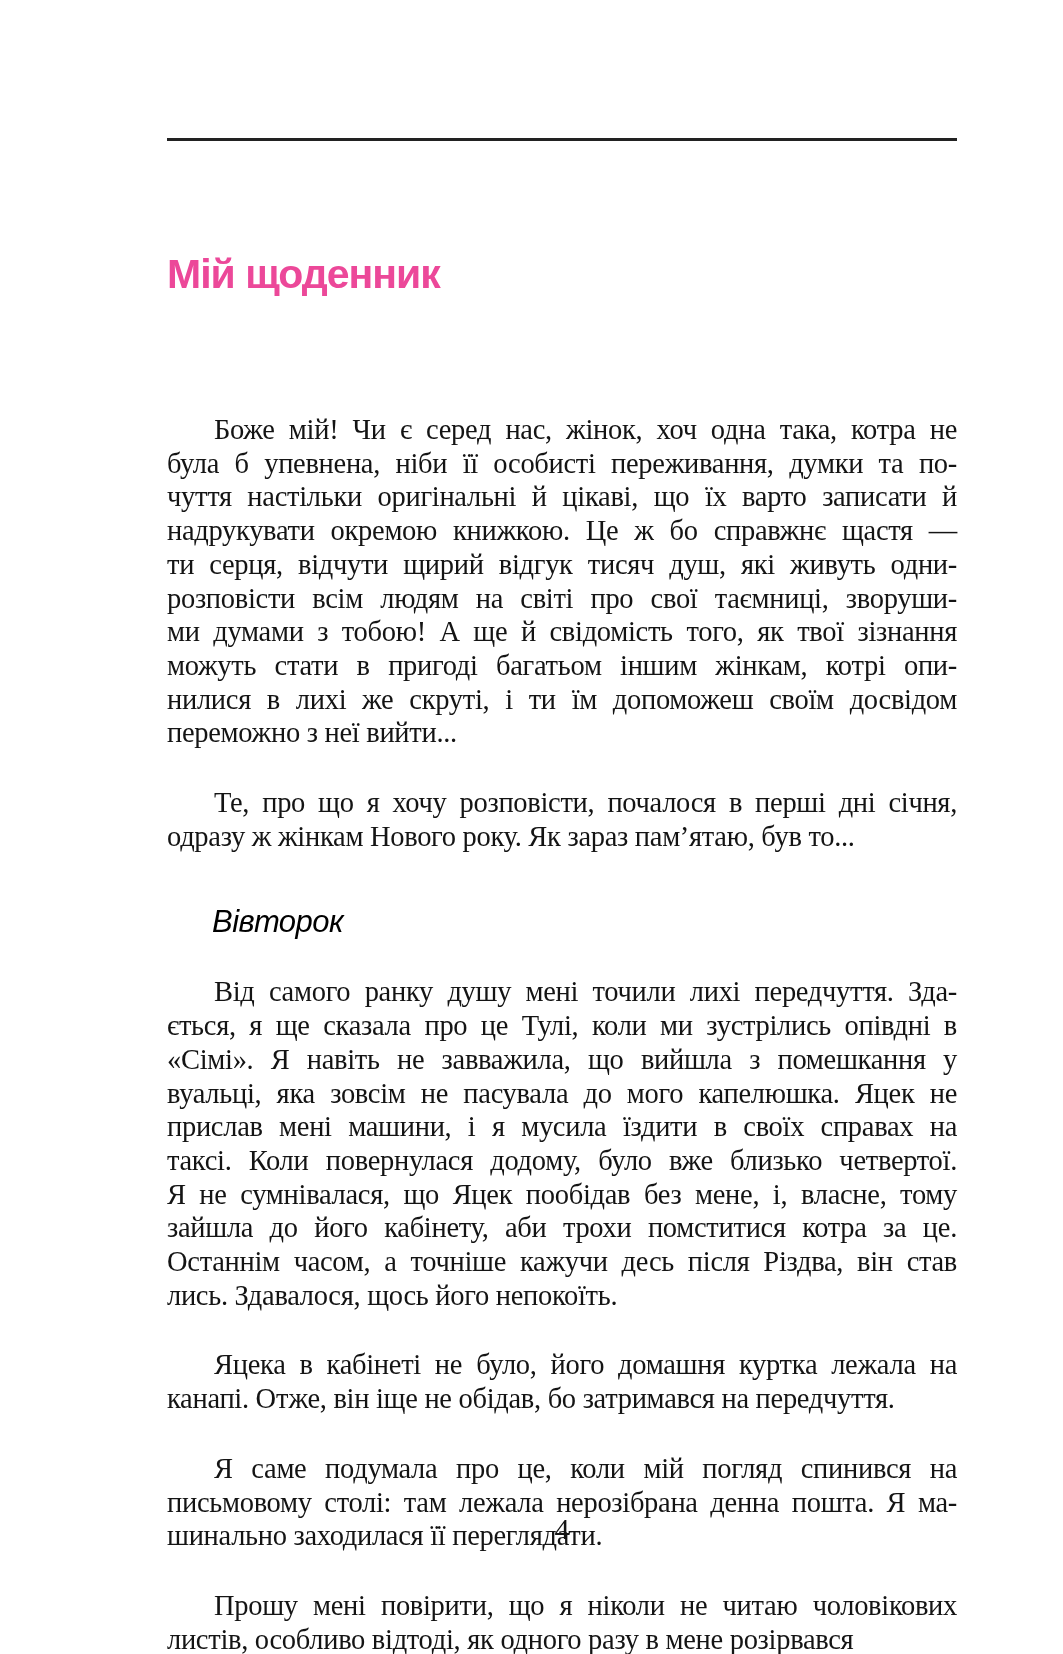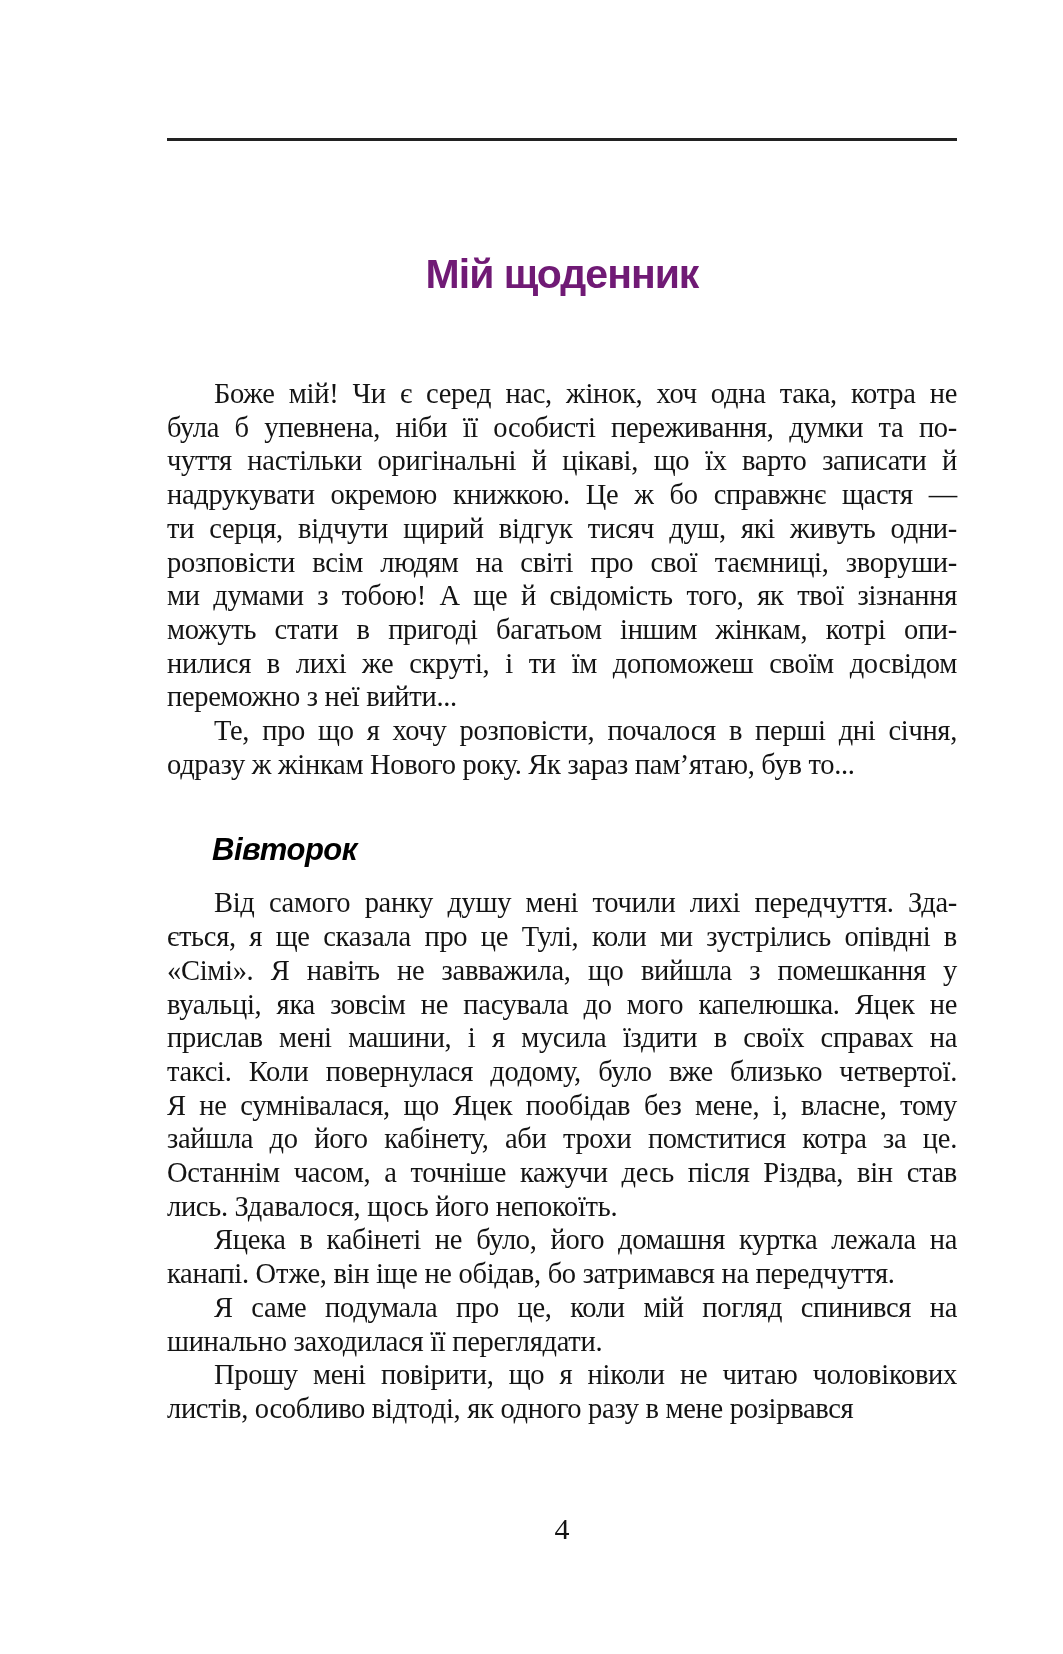--- a/index.html
+++ b/index.html
@@ -24,49 +24,48 @@
     width: 790px;
     height: 0;
     border-top: 3px solid #222222;
   }
   .chapter-title {
     position: absolute;
     left: 167px;
     top: 250px;
     width: 790px;
     margin: 0;
-    text-align: center;
     font-family: "Liberation Sans", sans-serif;
     font-weight: 700;
     font-size: 41px;
     line-height: 48px;
     letter-spacing: -1px;
-    color: #701a75;
+    color: #ec4899;
   }
   .body-text {
     position: absolute;
     left: 167px;
     top: 377px;
     width: 790px;
     font-size: 28.5px;
     line-height: 33.7px;
     letter-spacing: -0.3px;
   }
   .paragraph { margin: 0; }
   .line {
     text-align: justify;
     text-align-last: justify;
   }
-  .line.first { text-indent: 47px; }
+  .line.first { text-indent: 47px; margin-top: 36px; }
   .line.last  { text-align-last: left; }
   .section-heading {
     margin: 52px 0 19px 45px;
     font-family: "Liberation Sans", sans-serif;
     font-style: italic;
-    font-weight: 700;
+    font-weight: 400;
     font-size: 31px;
     line-height: 34px;
     letter-spacing: -0.5px;
     color: #000000;
   }
   .page-number {
     position: absolute;
     left: 167px;
     top: 1512px;
     width: 790px;
@@ -110,20 +109,21 @@
         <div class="line">зайшла до його кабінету, аби трохи помститися котра за це.</div>
         <div class="line">Останнім часом, а точніше кажучи десь після Різдва, він став</div>
         <div class="line last">лись. Здавалося, щось його непокоїть.</div>
       </div>
       <div class="paragraph">
         <div class="line first">Яцека в кабінеті не було, його домашня куртка лежала на</div>
         <div class="line last">канапі. Отже, він іще не обідав, бо затримався на передчуття.</div>
       </div>
       <div class="paragraph">
         <div class="line first">Я саме подумала про це, коли мій погляд спинився на</div>
+        <div class="line">письмовому столі: там лежала нерозібрана денна пошта. Я ма-</div>
         <div class="line last">шинально заходилася її переглядати.</div>
       </div>
       <div class="paragraph">
         <div class="line first">Прошу мені повірити, що я ніколи не читаю чоловікових</div>
         <div class="line last">листів, особливо відтоді, як одного разу в мене розірвався</div>
       </div>
     </div>
   <div class="page-number">4</div>
 </div>
 

